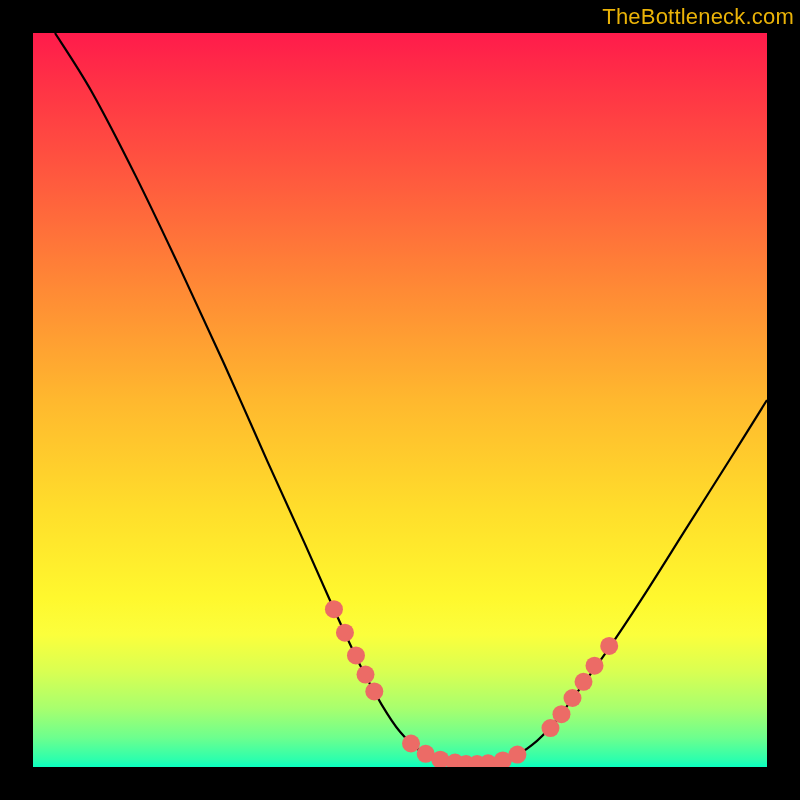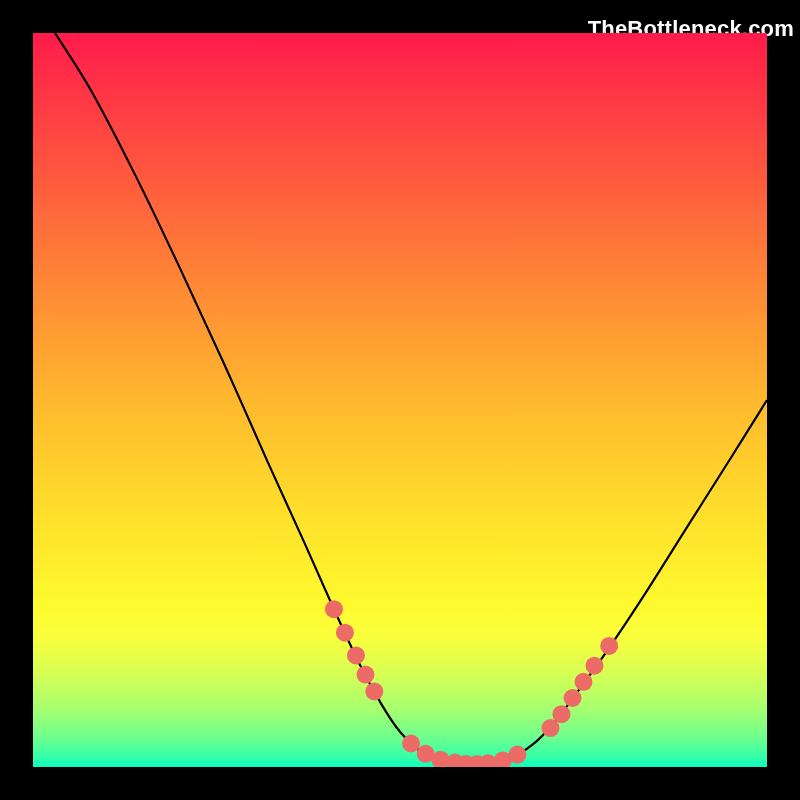--- a/index.html
+++ b/index.html
@@ -42,25 +42,25 @@
       #fbff3c 82%,
       #d9ff52 87%,
       #a8ff6e 92%,
       #6dff8e 96%,
       #2cffad 99%,
       #0affc0 100%
     );
   }
   .watermark {
     position: absolute;
-    top: 16px;
+    top: 4px;
     right: 6px;
-    color: #ffffff;
+    color: #eab308;
     font-size: 22px;
-    font-weight: 700;
+    font-weight: 400;
     letter-spacing: 0.2px;
     user-select: none;
   }
   svg.curve {
     position: absolute;
     top: 0; left: 0;
     width: 734px;
     height: 734px;
   }
   .dot {

